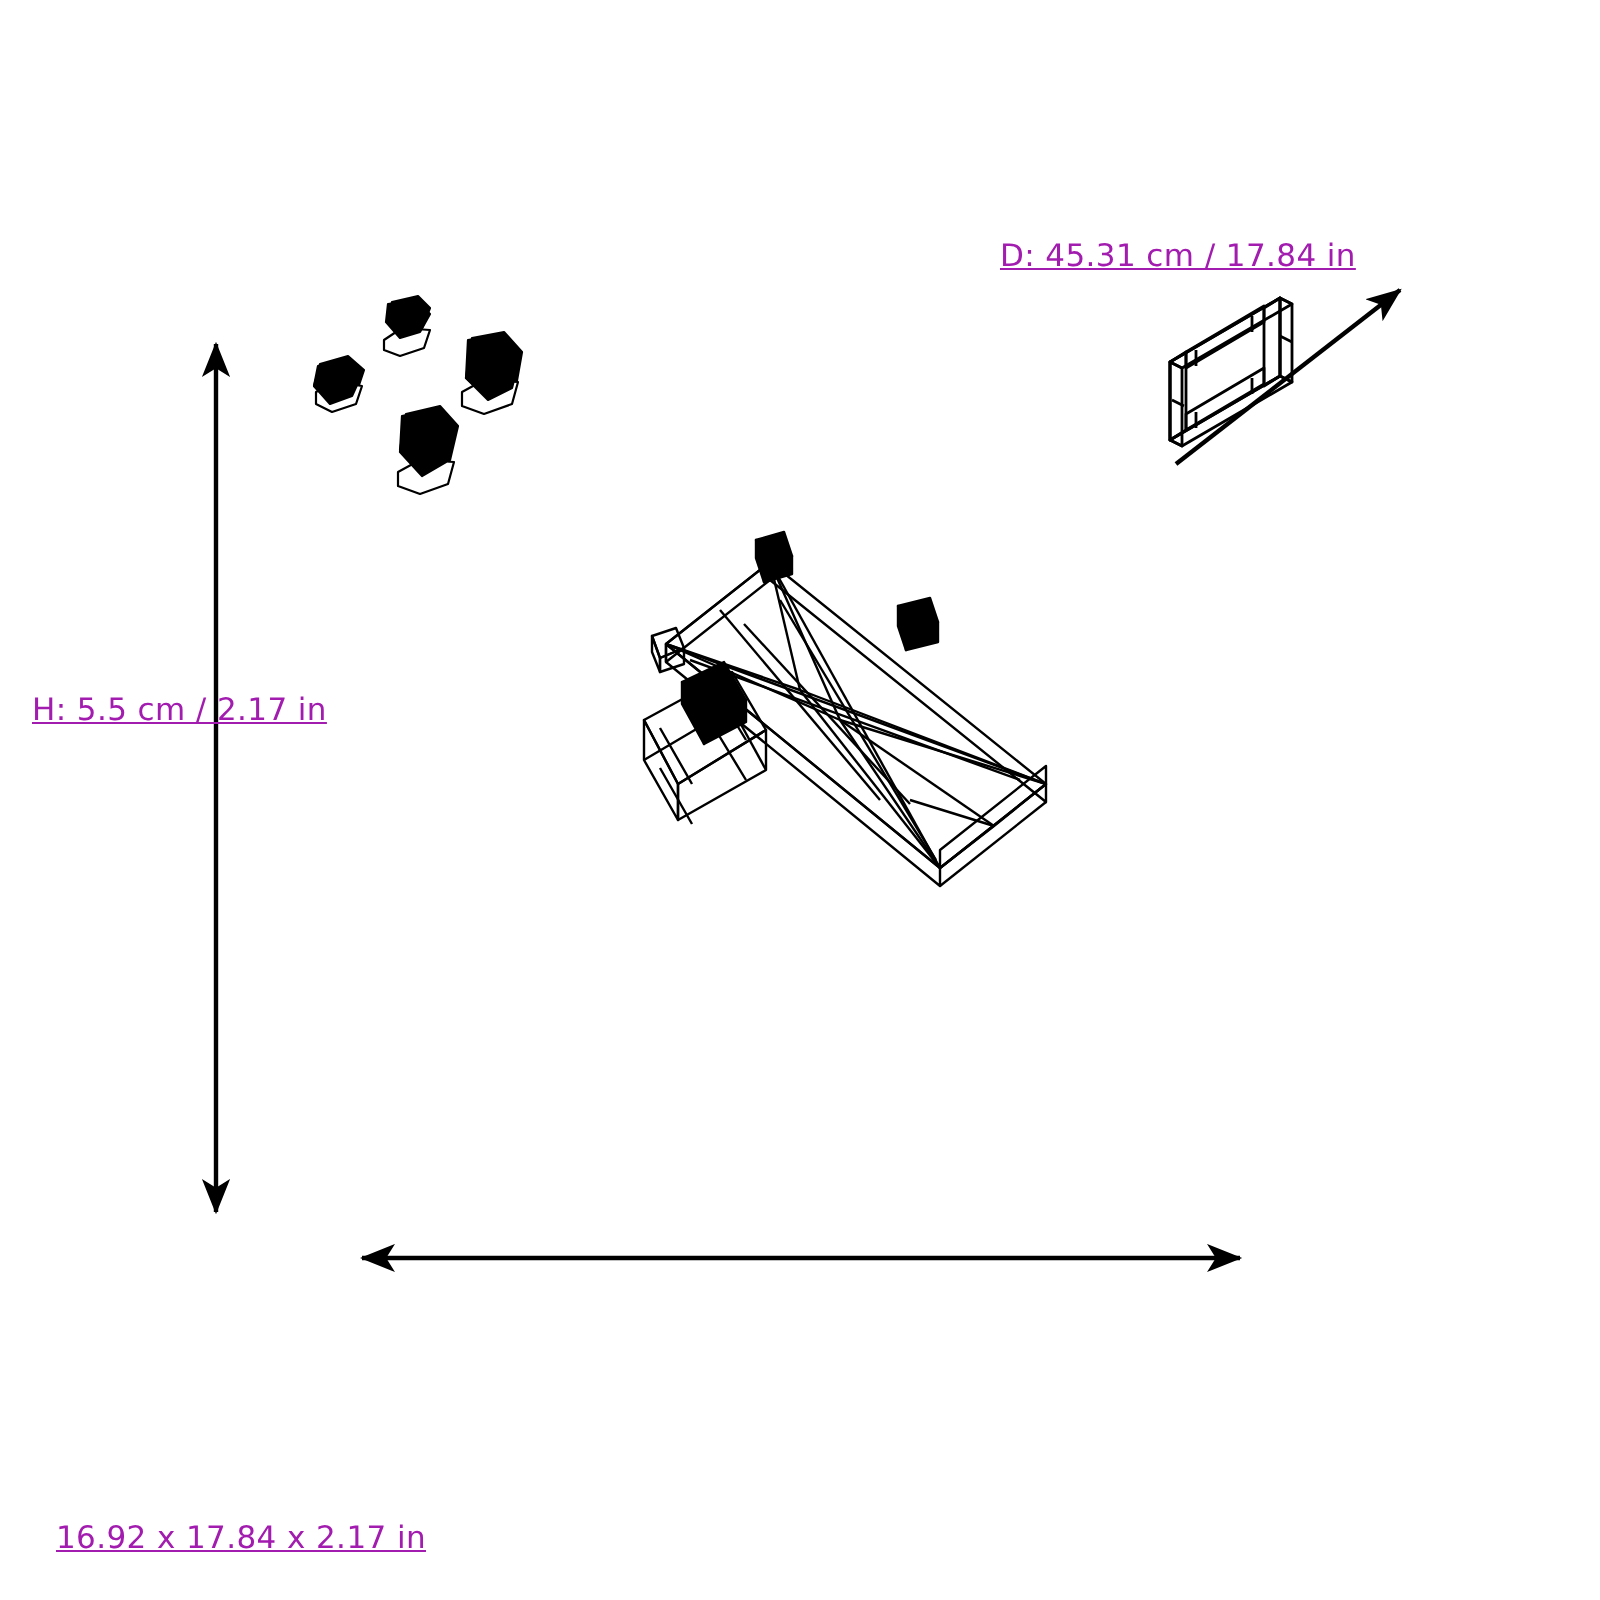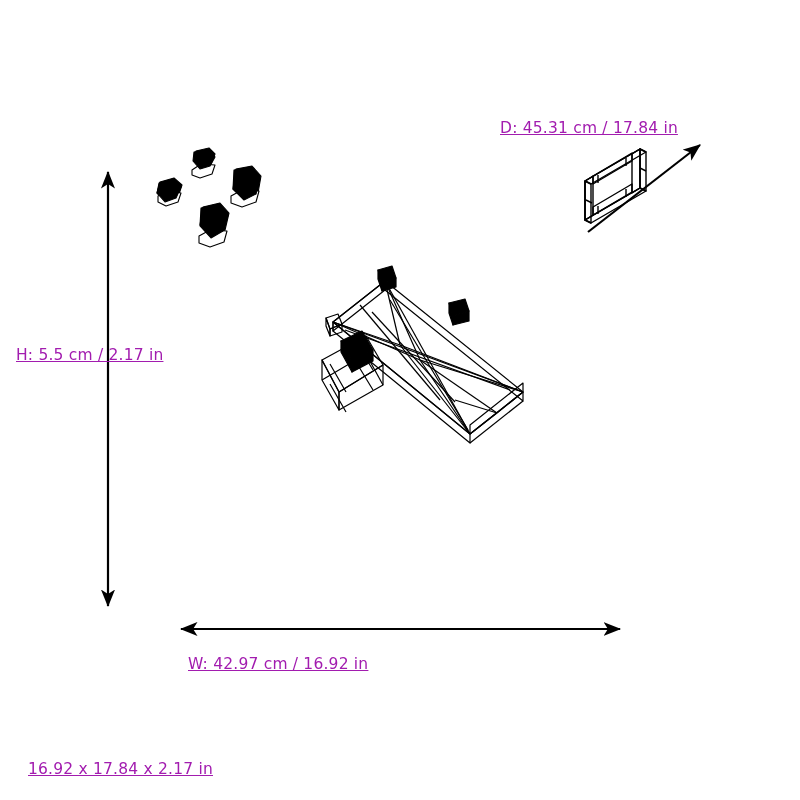--- a/index.html
+++ b/index.html
@@ -146,18 +146,17 @@
       <path d="M326 318 L338 314 L342 324 L330 329 Z"></path>
       <path d="M326 318 L326 326 L330 336 L330 329 Z"></path>
       <path d="M330 329 L342 324 L342 332 L330 336 Z"></path>
     </g>
   </svg>
 
   <div class="label" id="label-depth">D: 45.31 cm / 17.84 in</div>
 
   <div class="label" id="label-height">H: 5.5 cm / 2.17 in</div>
 
-  <div class="label" id="label-width">W: 42.97 cm / 16.92 in</div>
 
 
   <div class="label" id="caption-in">16.92 x 17.84 x 2.17 in</div>
 
 </div>
 
 </body></html>

